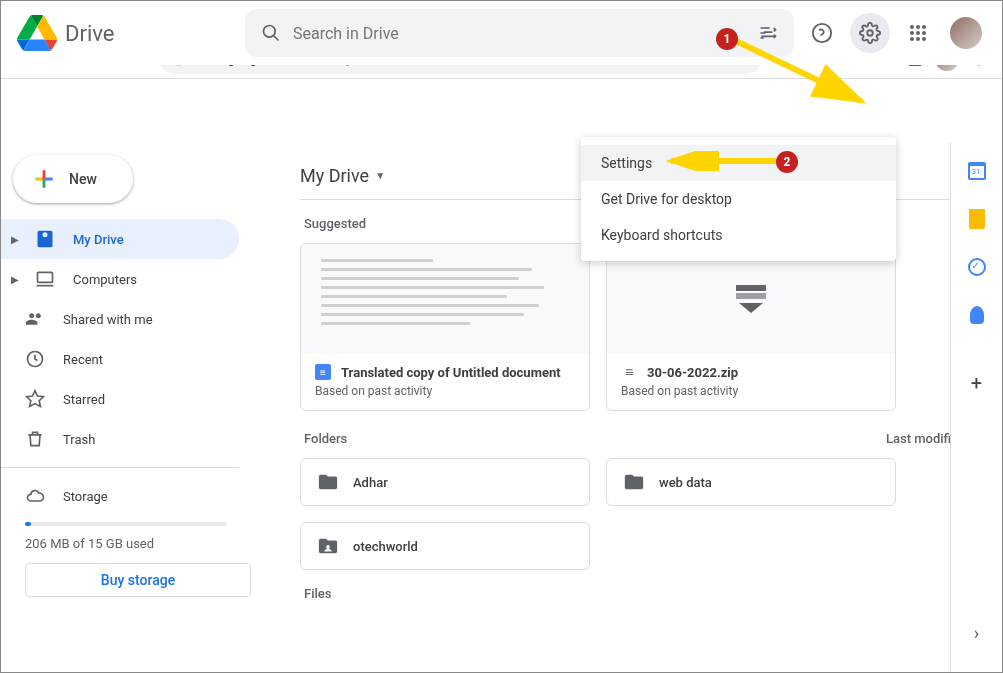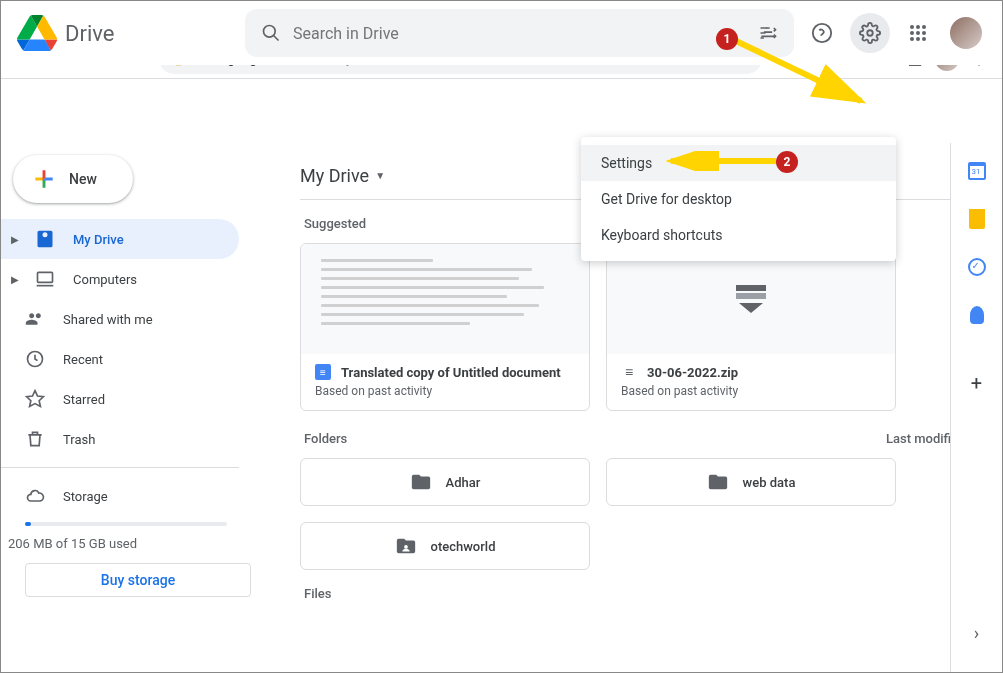--- a/index.html
+++ b/index.html
@@ -47,21 +47,21 @@
 .new-btn .plus { font-size: 26px; margin-right: 12px; }
 .new-btn-text { font-size: 14px; color: #3c4043; font-weight: 500; }
 .nav-item { height: 40px; display: flex; align-items: center; padding: 0 12px 0 24px; font-size: 13px; color: #3c4043; border-radius: 0 20px 20px 0; margin-right: 12px; cursor: pointer; gap: 18px; }
 .nav-item.active { background: #e8f0fe; color: #1967d2; font-weight: 500; }
 .nav-item .caret { width: 8px; font-size: 10px; color: #5f6368; margin-left: -14px; margin-right: -2px; }
 .nav-icon { width: 20px; display: flex; justify-content: center; color: #5f6368; font-size: 18px; }
 .nav-item.active .nav-icon { color: #1967d2; }
 .sidebar-sep { height: 1px; background: #dadce0; margin: 8px 12px 8px 0; }
 .storage-bar { height: 4px; background: #e8eaed; margin: 6px 24px 0 24px; border-radius: 2px; position: relative; }
 .storage-fill { height: 100%; width: 3%; background: #1a73e8; border-radius: 2px; }
-.storage-text { font-size: 13px; color: #5f6368; margin: 10px 0 12px 7px; }
+.storage-text { font-size: 13px; color: #5f6368; margin: 10px 0 12px 24px; }
 .buy-btn { margin-left: 24px; border: 1px solid #dadce0; border-radius: 4px; padding: 8px 16px; color: #1a73e8; font-size: 14px; font-weight: 500; background: #fff; cursor: pointer; }
 
 
 .main { flex: 1; padding: 72px 16px 0 16px; overflow-y: auto; display: flex; position: relative; }
 .main-scroll { flex: 1; padding-right: 8px; }
 .location-row { display: flex; align-items: center; height: 48px; }
 .location-title { font-size: 18px; color: #3c4043; }
 .loc-caret { color: #5f6368; margin-left: 6px; font-size: 10px; }
 .info-btn { margin-left: auto; width: 36px; height: 36px; display: flex; align-items: center; justify-content: center; color: #5f6368; }
 .main-hr { height: 1px; background: #dadce0; margin-bottom: 16px; }
@@ -80,21 +80,21 @@
 .zip-arrow-down{width:0;height:0;border-left:12px solid transparent;border-right:12px solid transparent;border-top:10px solid #5f6368;margin-top:2px;}
 .sc-meta { padding: 10px 14px 12px 14px; }
 .sc-title-row { display: flex; align-items: center; gap: 10px; }
 .sc-ft-icon { width: 16px; height: 16px; display:flex;align-items:center;justify-content:center; }
 .docs-ic{background:#4285f4;color:#fff;border-radius:2px;font-size:10px;width:16px;height:16px;display:flex;align-items:center;justify-content:center;}
 .zip-ic{color:#5f6368;font-size:14px;}
 .sc-title { font-size: 13px; color: #3c4043; font-weight: 700; white-space: nowrap; overflow: hidden; text-overflow: ellipsis; }
 .sc-sub { font-size: 12px; color: #5f6368; margin-top: 4px; }
 
 .folder-row { display: flex; gap: 16px; flex-wrap: wrap; margin-bottom: 16px; }
-.folder-card { width: 290px; height: 48px; border: 1px solid #dadce0; border-radius: 6px; display: flex; align-items: center; padding: 0 16px; gap: 14px; cursor: pointer; justify-content: center; }
+.folder-card { width: 290px; height: 48px; border: 1px solid #dadce0; border-radius: 6px; display: flex; align-items: center; padding: 0 16px; gap: 14px; cursor: pointer; }
 .folder-icon { color: #5f6368; }
 .folder-icon.shared{position:relative;}
 .folder-name { font-size: 13px; color: #3c4043; font-weight: 500; }
 
 
 .sidepanel { width: 52px; border-left: 1px solid #dadce0; display: flex; flex-direction: column; align-items: center; padding-top: 8px; gap: 8px; position: absolute; right: 0; top: 64px; bottom: 0; background: #fff; }
 .sp-item { width: 40px; height: 40px; display: flex; align-items: center; justify-content: center; border-radius: 50%; cursor: pointer; }
 .sp-cal { width: 18px; height: 18px; border: 2px solid #4285f4; border-top: 4px solid #4285f4; border-radius: 2px; position: relative; }
 .sp-cal::after{content:"31";font-size:8px;color:#4285f4;position:absolute;top:1px;left:2px;}
 .sp-keep { width: 16px; height: 20px; background: #fbbc04; border-radius: 0 0 2px 2px; position: relative; }

